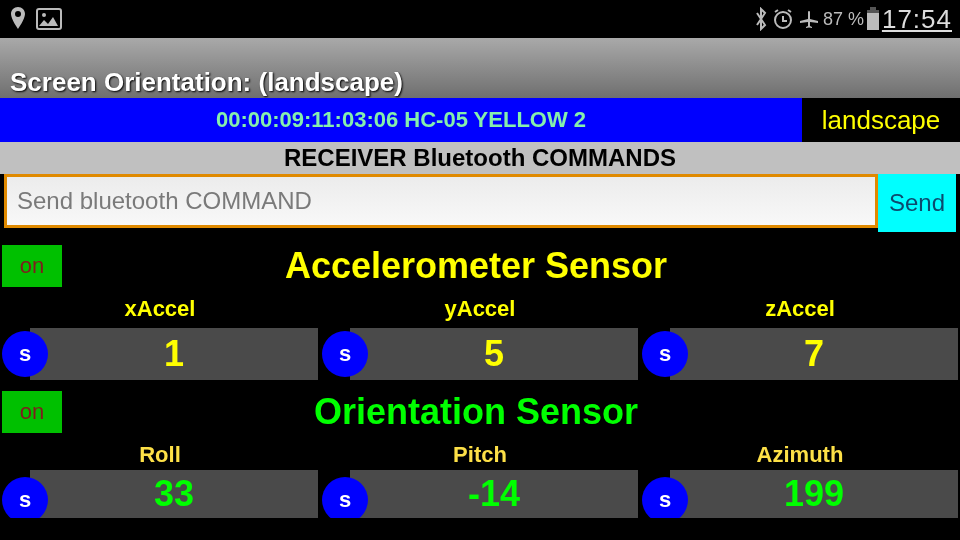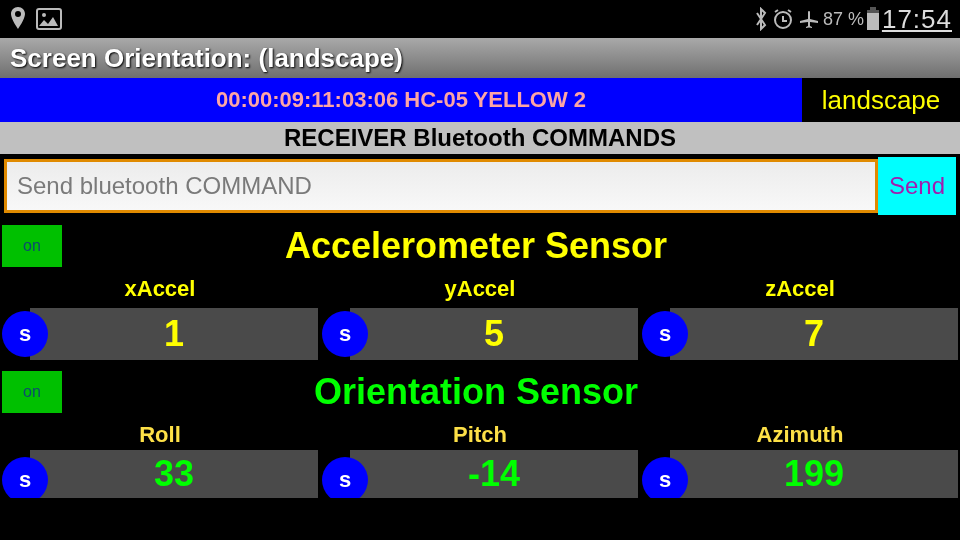--- a/index.html
+++ b/index.html
@@ -5,42 +5,42 @@
   * { margin: 0; padding: 0; box-sizing: border-box; }
   html, body { width: 960px; height: 540px; background: #000; font-family: Arial, Helvetica, sans-serif; overflow: hidden; color: #fff; }
   
   .status-bar { width: 100%; height: 38px; background: #000; display: flex; align-items: center; padding: 0 8px; }
   .status-left { display: flex; gap: 8px; align-items: center; }
   .status-right { margin-left: auto; display: flex; gap: 2px; align-items: center; font-size: 22px; color: #bbb; }
   .status-right .clock { font-size: 26px; color: #ddd; letter-spacing: 1px; text-decoration: underline; }
   .status-right .pct { font-size: 18px; }
   .ic { display: inline-flex; }
   
-  .title-bar { height: 40px; background: linear-gradient(#a9a9a9, #6f6f6f); display: flex; align-items: center; padding: 0 10px; }
+  .title-bar { height: 60px; background: linear-gradient(#a9a9a9, #6f6f6f); display: flex; align-items: flex-end; padding: 0 10px; }
   .title-bar span { font-size: 26px; font-weight: bold; color: #fff; text-shadow: 1px 1px 2px #000; }
   
   .conn-row { height: 44px; background: #000; display: flex; }
   .conn-main { flex: 1; background: #0000ff; display: flex; align-items: center; justify-content: center; }
-  .conn-main span { color: #fca5a5; font-size: 22px; font-weight: bold; }
+  .conn-main span { color: #86efac; font-size: 22px; font-weight: bold; }
   .conn-side { width: 158px; background: #000; display: flex; align-items: center; justify-content: center; }
   .conn-side span { color: #ffff00; font-size: 26px; }
   
   .recv-header { height: 32px; background: #c0c0c0; display: flex; align-items: center; justify-content: center; }
   .recv-header span { color: #000; font-size: 24px; font-weight: bold; }
   
-  .cmd-row { height: 64px; background: #000; display: flex; align-items: center; padding: 0 4px; }
+  .cmd-row { height: 64px; background: #000; display: flex; align-items: flex-start; padding: 0 4px; }
   .cmd-input { flex: 1; height: 54px; border: 3px solid #e08a00; background: linear-gradient(#ececec, #f8f8f8); display: flex; align-items: center; padding: 0 10px; }
   .cmd-input span { color: #7a7a7a; font-size: 24px; }
   .send-btn { width: 78px; height: 58px; background: #00ffff; display: flex; align-items: center; justify-content: center; }
-  .send-btn span { color: #a21caf; font-size: 24px; }
+  .send-btn span { color: #0c4a6e; font-size: 24px; }
   
   .sensor-block { background: #000; }
   .sensor-title-row { display: flex; align-items: center; height: 56px; position: relative; }
   .on-badge { width: 60px; height: 42px; background: #00c000; display: flex; align-items: center; justify-content: center; margin-left: 2px; }
-  .on-badge span { color: #0c4a6e; font-size: 16px; }
+  .on-badge span { color: #7f1d1d; font-size: 22px; }
   .sensor-title { position: absolute; left: 0; right: 8px; text-align: center; font-size: 36px; font-weight: bold; }
   .accel-title { color: #ffff00; }
   .orient-title { color: #00ff00; }
   
   .labels-row, .values-row { display: flex; width: 100%; }
   .col { flex: 1; display: flex; align-items: center; justify-content: center; position: relative; }
   .labels-row { height: 30px; }
   .labels-row span { font-size: 22px; font-weight: bold; }
   .accel-label { color: #ffff00; }
   .orient-label { color: #fde047; }

